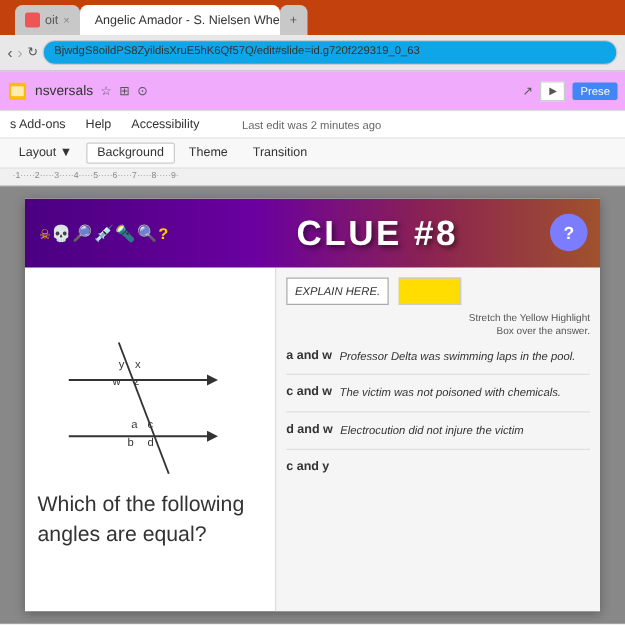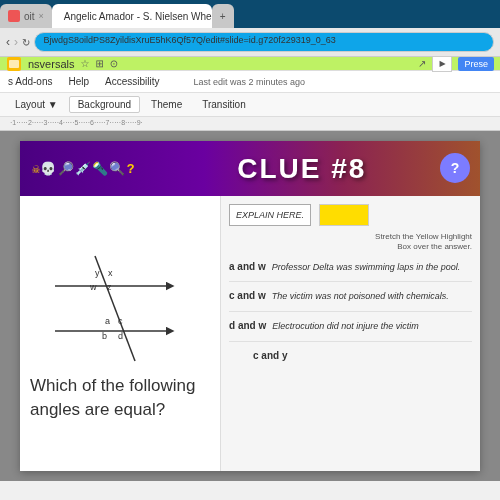--- a/index.html
+++ b/index.html
@@ -14,22 +14,22 @@
 
     
     .browser-chrome {
       background: #e8e8e8;
       border-bottom: 1px solid #ccc;
     }
 
     .tab-bar {
       display: flex;
       align-items: center;
-      background: #0c4a6e;
-      padding: 4px 4px 0 0;
+      background: #c2410c;
+      padding: 4px 4px 0 12px;
       height: 28px;
     }
 
     .tab {
       display: flex;
       align-items: center;
       background: white;
       border-radius: 6px 6px 0 0;
       padding: 4px 8px;
       font-size: 10px;
@@ -79,27 +79,27 @@
       font-size: 9px;
       color: #333;
       height: 20px;
       overflow: hidden;
       white-space: nowrap;
       text-overflow: ellipsis;
     }
 
     
     .slides-toolbar {
-      background: #bef264;
+      background: #f0abfc;
       border-bottom: 1px solid #ddd;
       padding: 2px 6px;
       display: flex;
       align-items: center;
       gap: 6px;
-      height: 14px;
+      height: 32px;
     }
 
     .toolbar-icon {
       width: 16px;
       height: 16px;
       display: flex;
       align-items: center;
       justify-content: center;
       color: #555;
       font-size: 10px;
@@ -322,21 +322,20 @@
       display: flex;
       align-items: flex-start;
       margin-bottom: 8px;
       gap: 6px;
       border-bottom: 1px solid #e0e0e0;
       padding-bottom: 8px;
     }
 
     .answer-row:last-child {
       border-bottom: none;
-      margin-left: 24px;
     }
 
     .angle-label {
       font-size: 10px;
       font-weight: bold;
       color: #333;
       min-width: 35px;
     }
 
     .answer-text {

